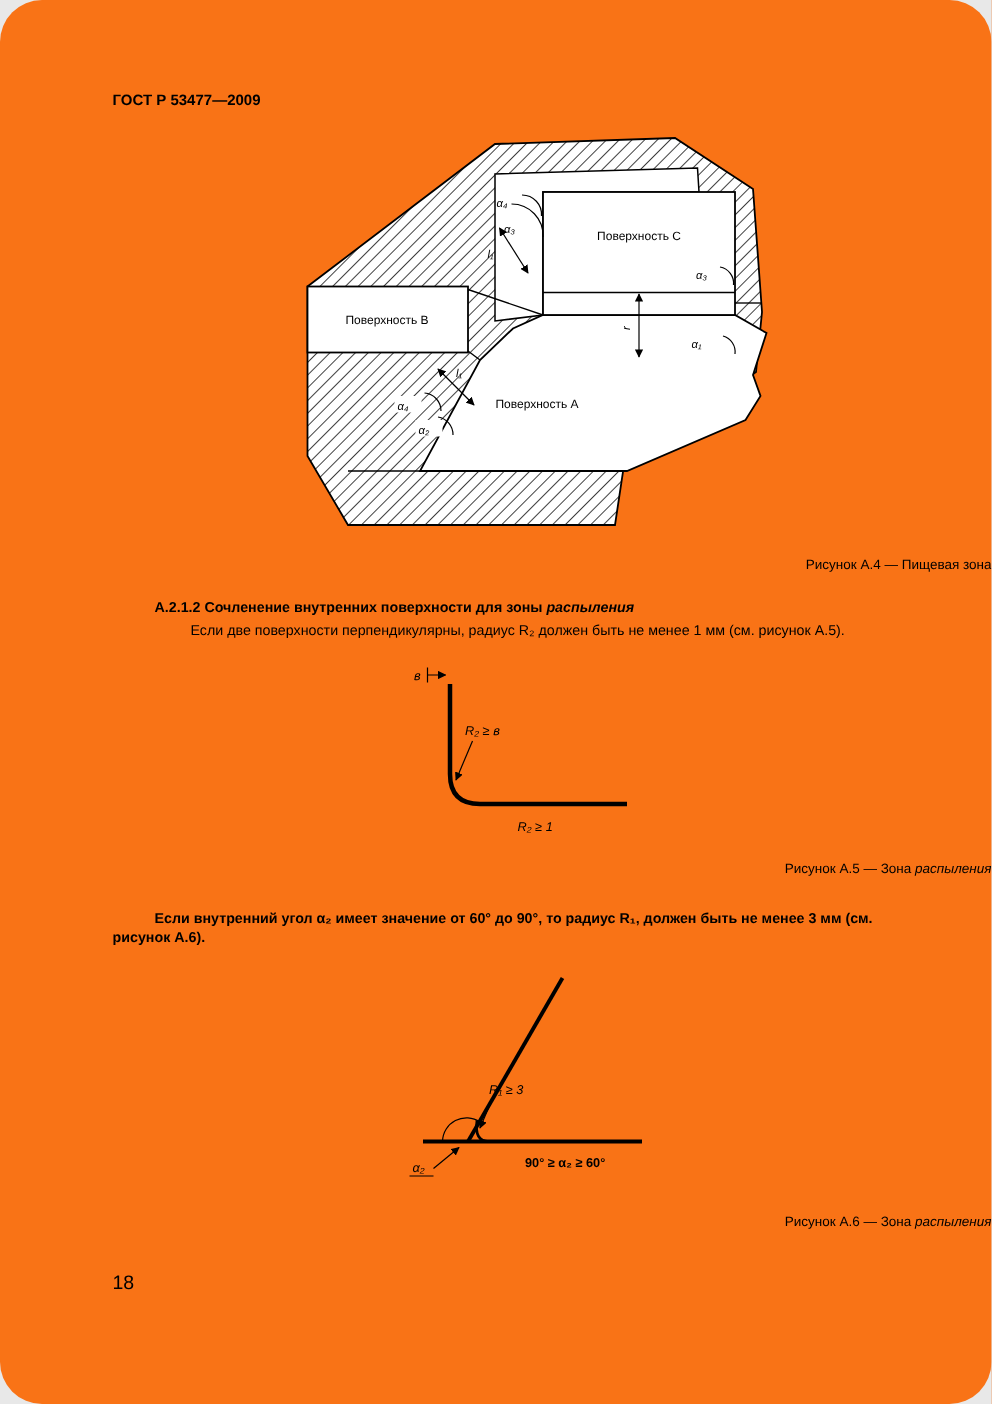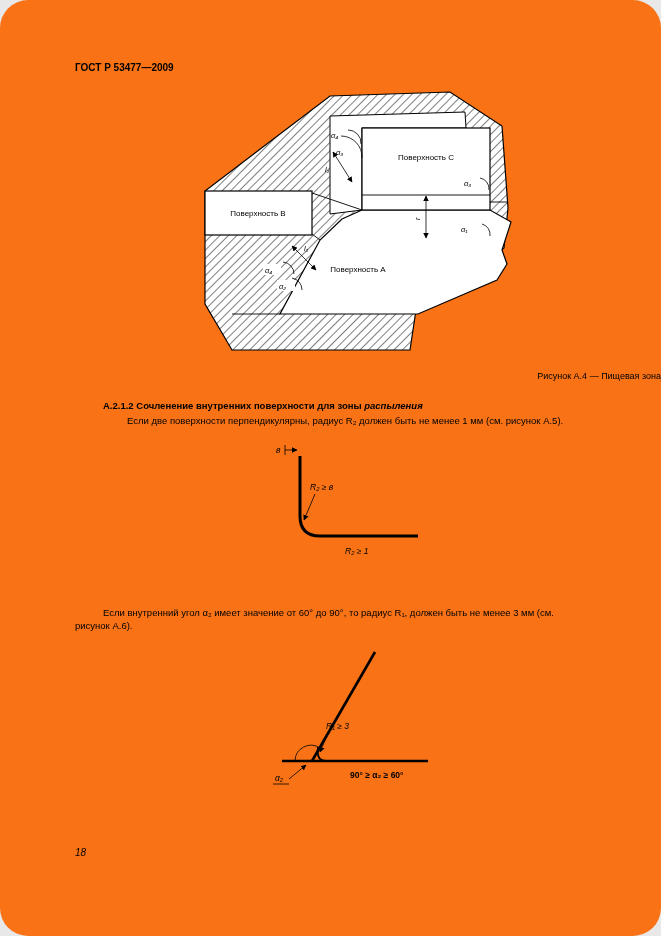--- a/index.html
+++ b/index.html
@@ -10,22 +10,22 @@
     overflow:hidden;
     border-radius:28px;
   }
   .abs { position:absolute; }
   .doc-header { left:75px; top:62px; font-size:10px; font-weight:bold; }
   .caption { left:0; width:100%; text-align:right; font-size:9px; }
   .heading { left:103px; top:400px; font-size:9.5px; font-weight:bold; }
   .heading .em { font-style:italic; }
   .para { font-size:9.5px; line-height:13px; }
   .para1 { left:103px; top:414px; width:480px;padding-left:24px; }
-  .para2 { left:75px; top:606px; width:516px; text-indent:28px; }
-  .pagenum { left:75px; top:847px; font-size:10px;font-style:italic; }
+  .para2 { left:75px; top:606px; width:516px; text-indent:28px;font-weight:bold; }
+  .pagenum { left:75px; top:847px; font-size:13px; }
   svg text { font-family:"Liberation Sans", sans-serif; }
   .it { font-style:italic; }
 </style>
 </head>
 <body>
 
 <div class="page">
 
   <div class="abs doc-header">ГОСТ Р 53477—2009</div>
 
@@ -107,34 +107,40 @@
     <g stroke="#000" stroke-width="0.8" fill="none">
       <path d="M30,8 L42,8" marker-end="url(#arr)"></path>
       <path d="M30,3 L30,13"></path>
       <path d="M60,52 L49,78" marker-end="url(#arr)"></path>
     </g>
     <text x="21" y="11" font-size="8.5" font-style="italic">в</text>
     <text x="55" y="48" font-size="8.5" font-style="italic">R₂ ≥ в</text>
     <text x="90" y="112" font-size="8.5" font-style="italic">R₂ ≥ 1</text>
   </svg>
 
+  <div class="abs caption" style="top:574px">
+    <span>Рисунок А.5 — Зона </span><span class="it">распыления</span>
+  </div>
 
   <div class="abs para para2">Если внутренний угол α₂ имеет значение от 60° до 90°, то радиус R₁, должен быть не менее 3 мм (см. рисунок А.6).</div>
 
   <svg class="abs" style="left:262px;top:645px" width="180" height="158" viewBox="0 0 180 158">
     <path d="M20,116 L166,116" fill="none" stroke="#000" stroke-width="2.6"></path>
     <path d="M50,116 L113,7" fill="none" stroke="#000" stroke-width="2.6"></path>
     <path d="M64,116 Q54,116 56,102" fill="none" stroke="#000" stroke-width="1.8"></path>
     <g stroke="#000" stroke-width="0.8" fill="none">
       <path d="M33,116 A16,16 0 0 1 58,103"></path>
       <path d="M27,134 L44,120" marker-end="url(#arr)"></path>
       <path d="M66,88 L58,107" marker-end="url(#arr)"></path>
       <path d="M11,139 L27,139"></path>
     </g>
     <text x="64" y="84" font-size="8.5" font-style="italic">R₁ ≥ 3</text>
     <text x="13" y="136" font-size="8.5" font-style="italic">α₂</text>
     <text x="88" y="133" font-size="8.5" font-weight="bold">90° ≥ α₂ ≥ 60°</text>
   </svg>
 
+  <div class="abs caption" style="top:809px">
+    <span>Рисунок А.6 — Зона </span><span class="it">распыления</span>
+  </div>
 
   <div class="abs pagenum">18</div>
 
 </div>
 
 </body></html>

